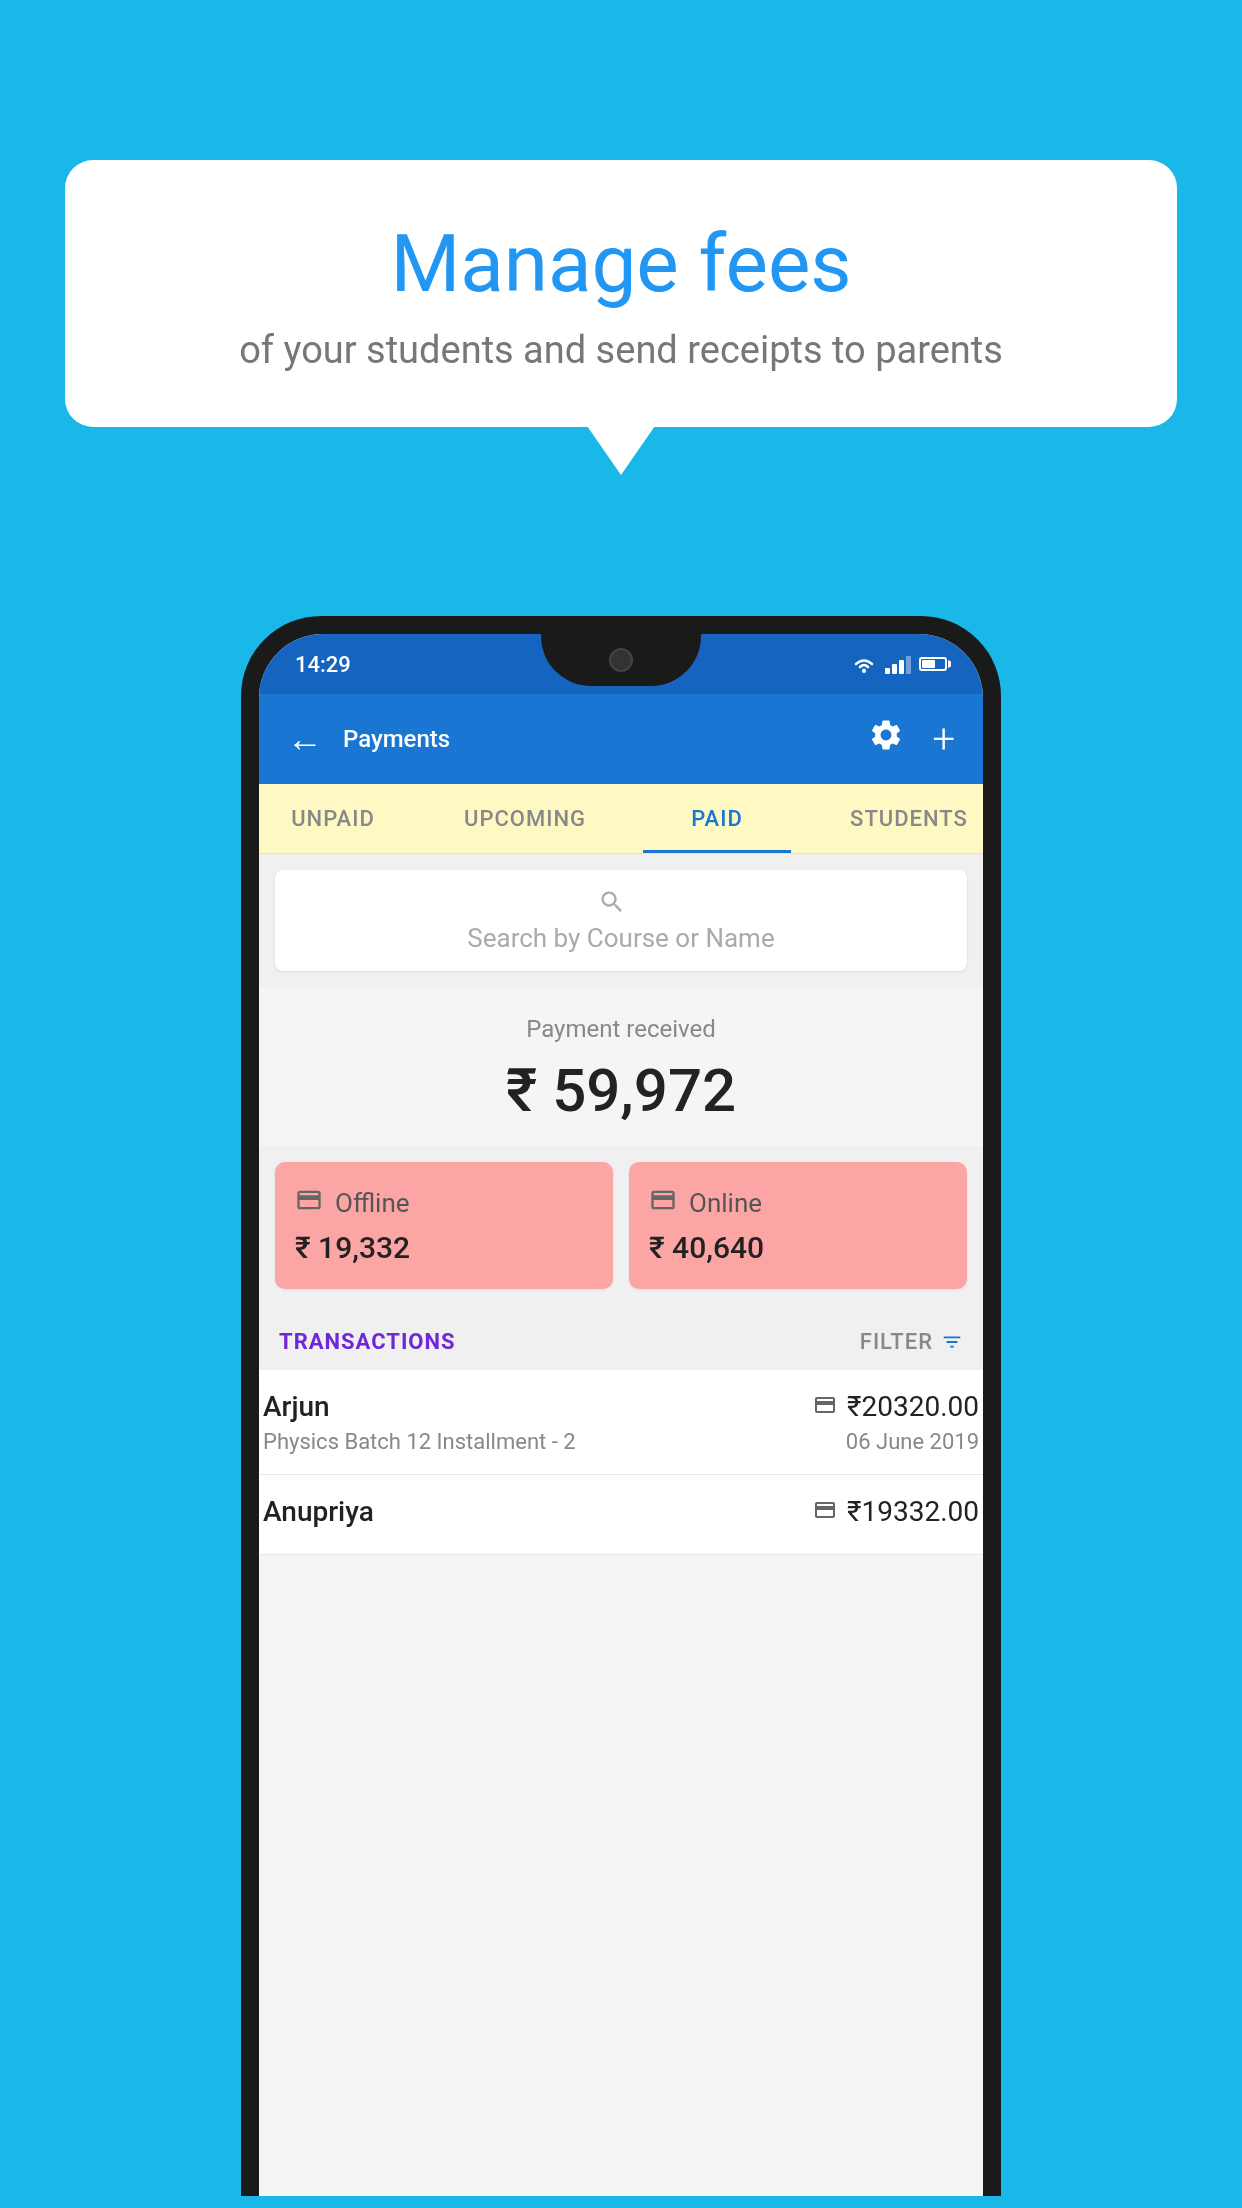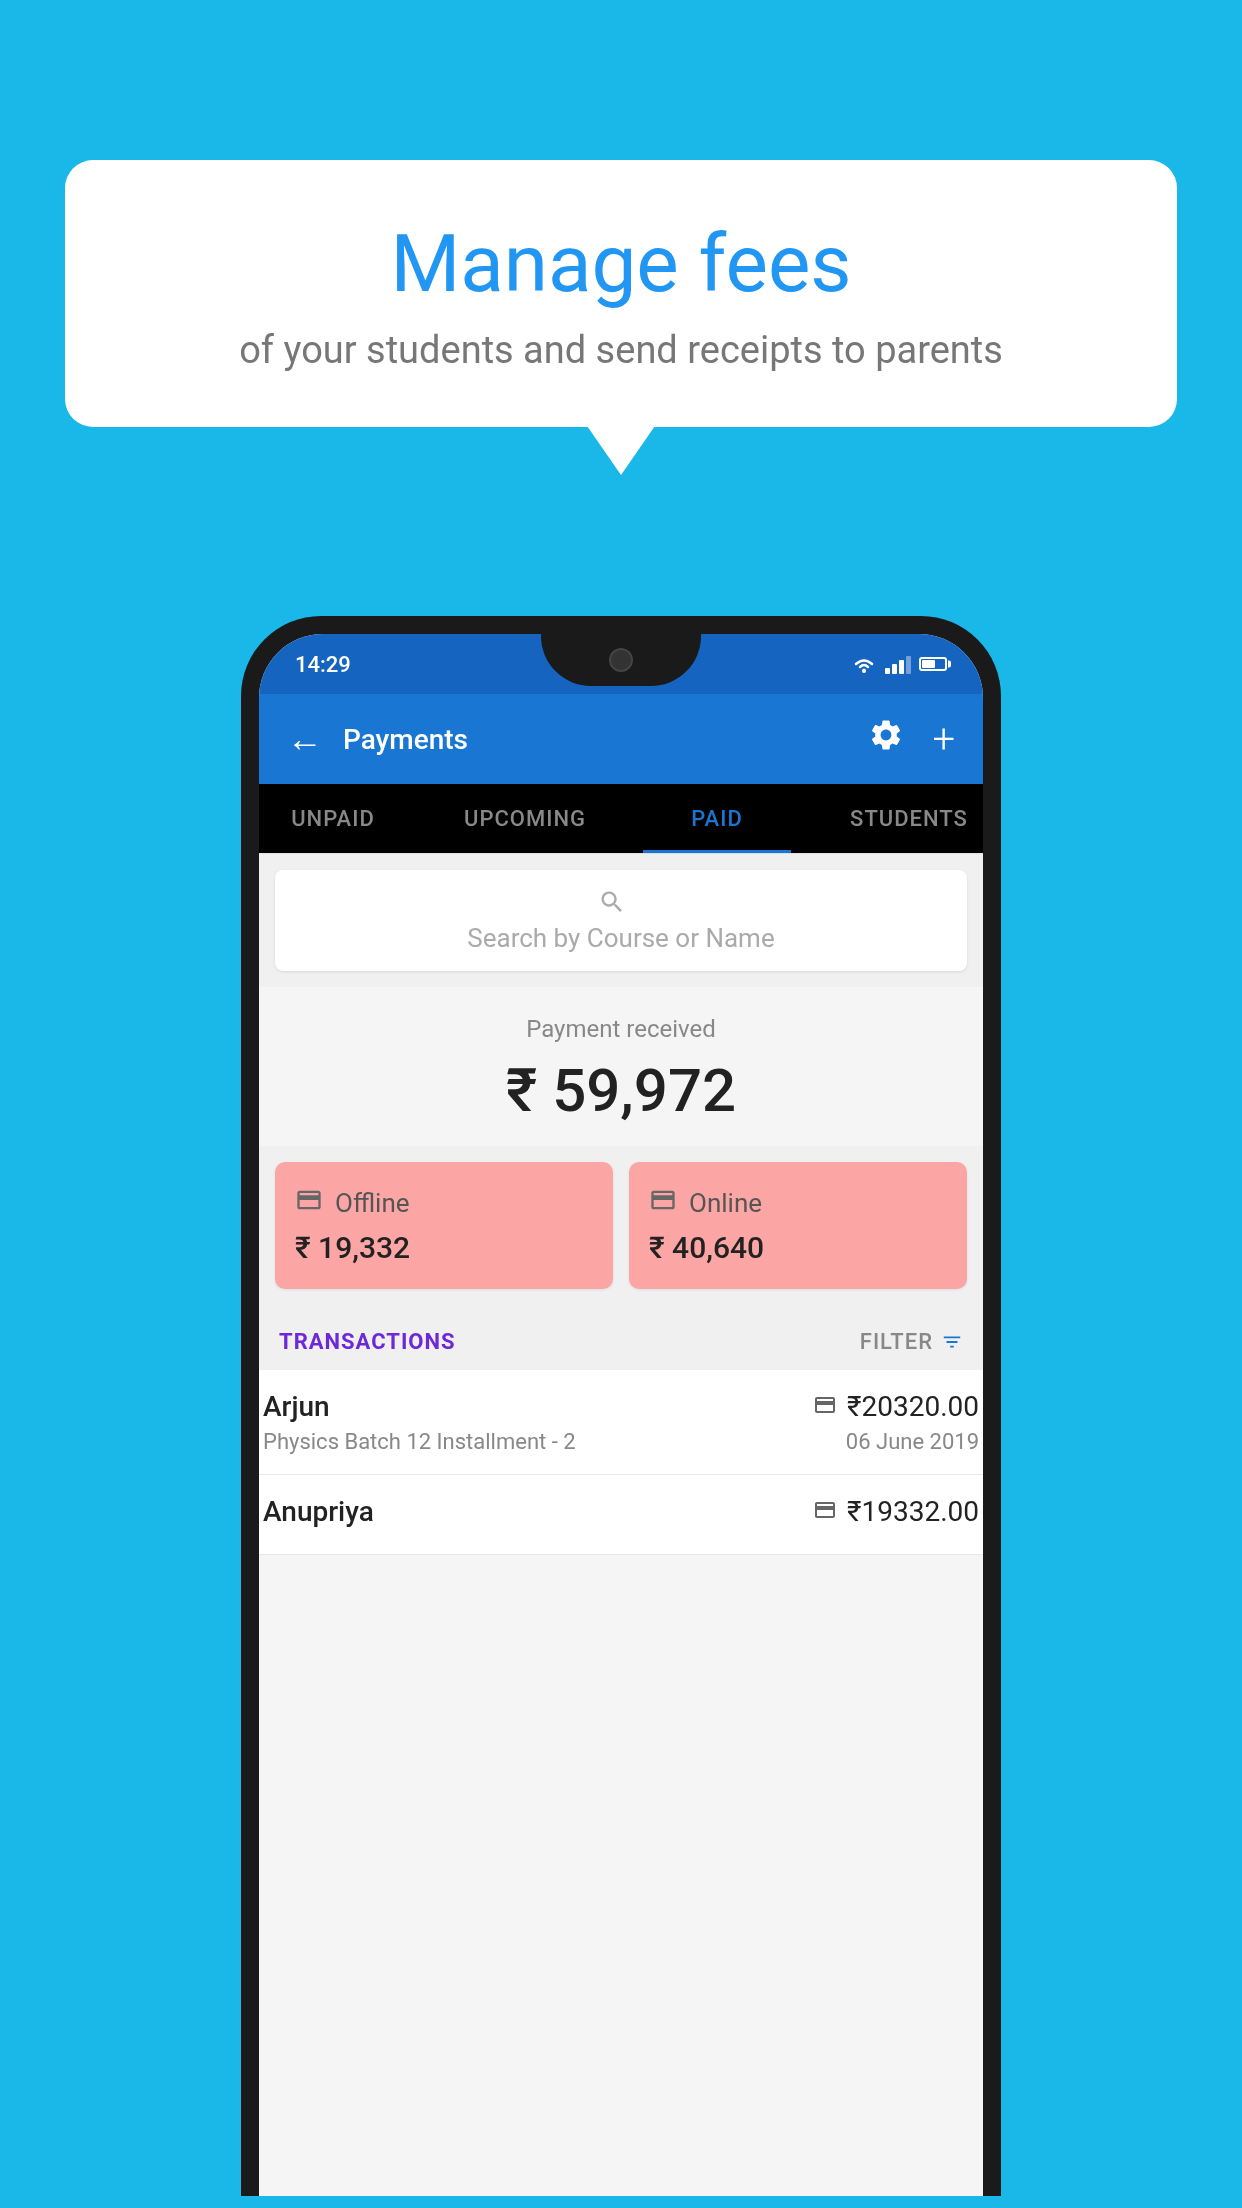--- a/index.html
+++ b/index.html
@@ -205,39 +205,39 @@
 
     .back-arrow {
       color: white;
       font-size: 36px;
       margin-right: 20px;
       cursor: pointer;
     }
 
     .app-title {
       color: white;
-      font-size: 28px;
+      font-size: 24px;
       font-weight: 500;
       flex: 1;
     }
 
     .app-bar-icons {
       display: flex;
       gap: 28px;
       align-items: center;
     }
 
     .gear-icon, .plus-icon {
       color: white;
       font-size: 34px;
     }
 
     
     .tabs {
-      background: #000000;
+      background: #fef9c3;
       display: flex;
       border-bottom: 1px solid #e0e0e0;
       gap: 44px;
     }
 
     .tab {
       flex: 1;
       text-align: center;
       padding: 22px 0;
       font-size: 22px;

